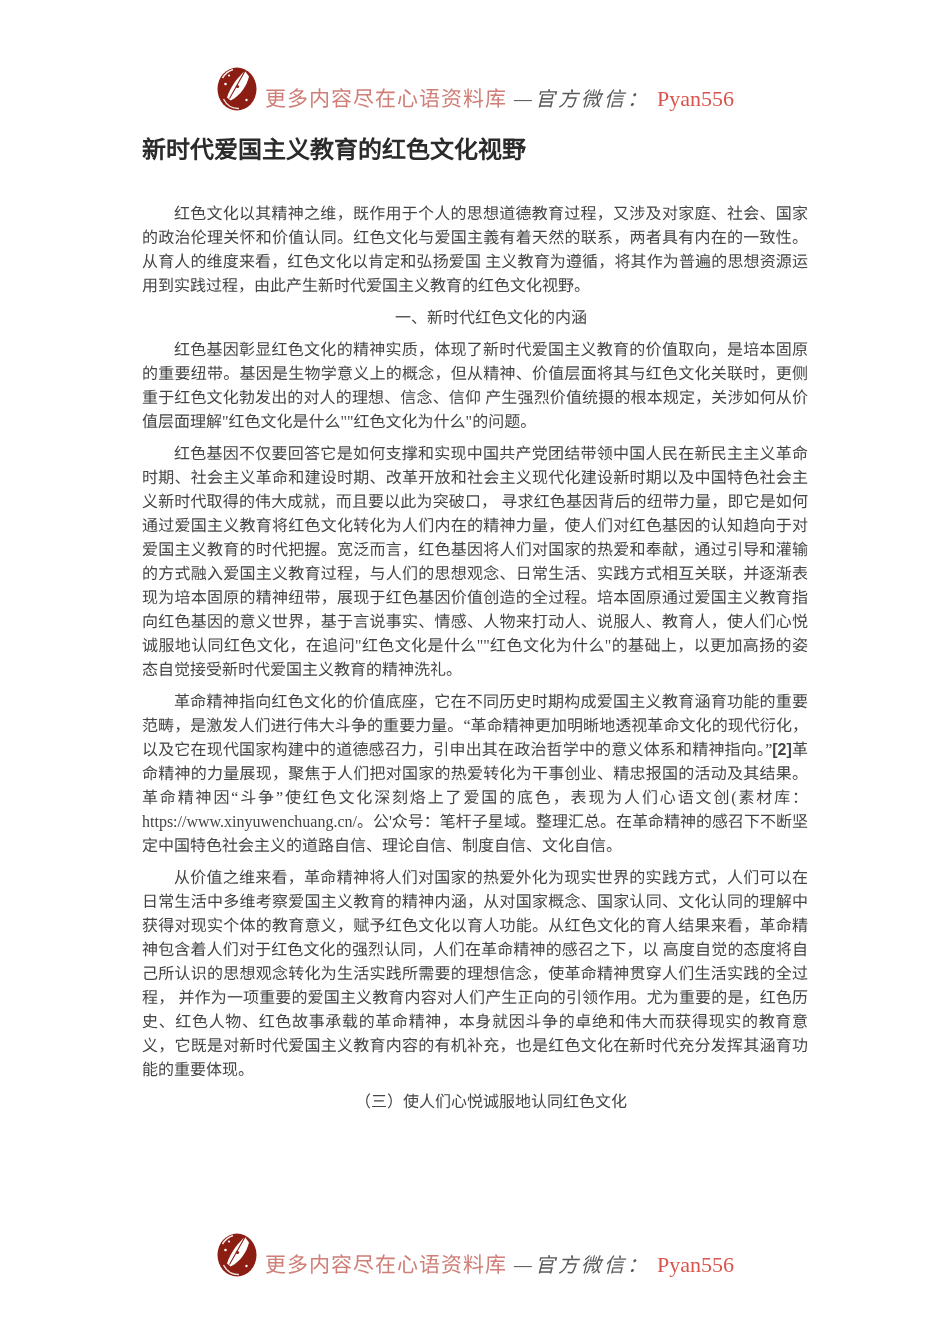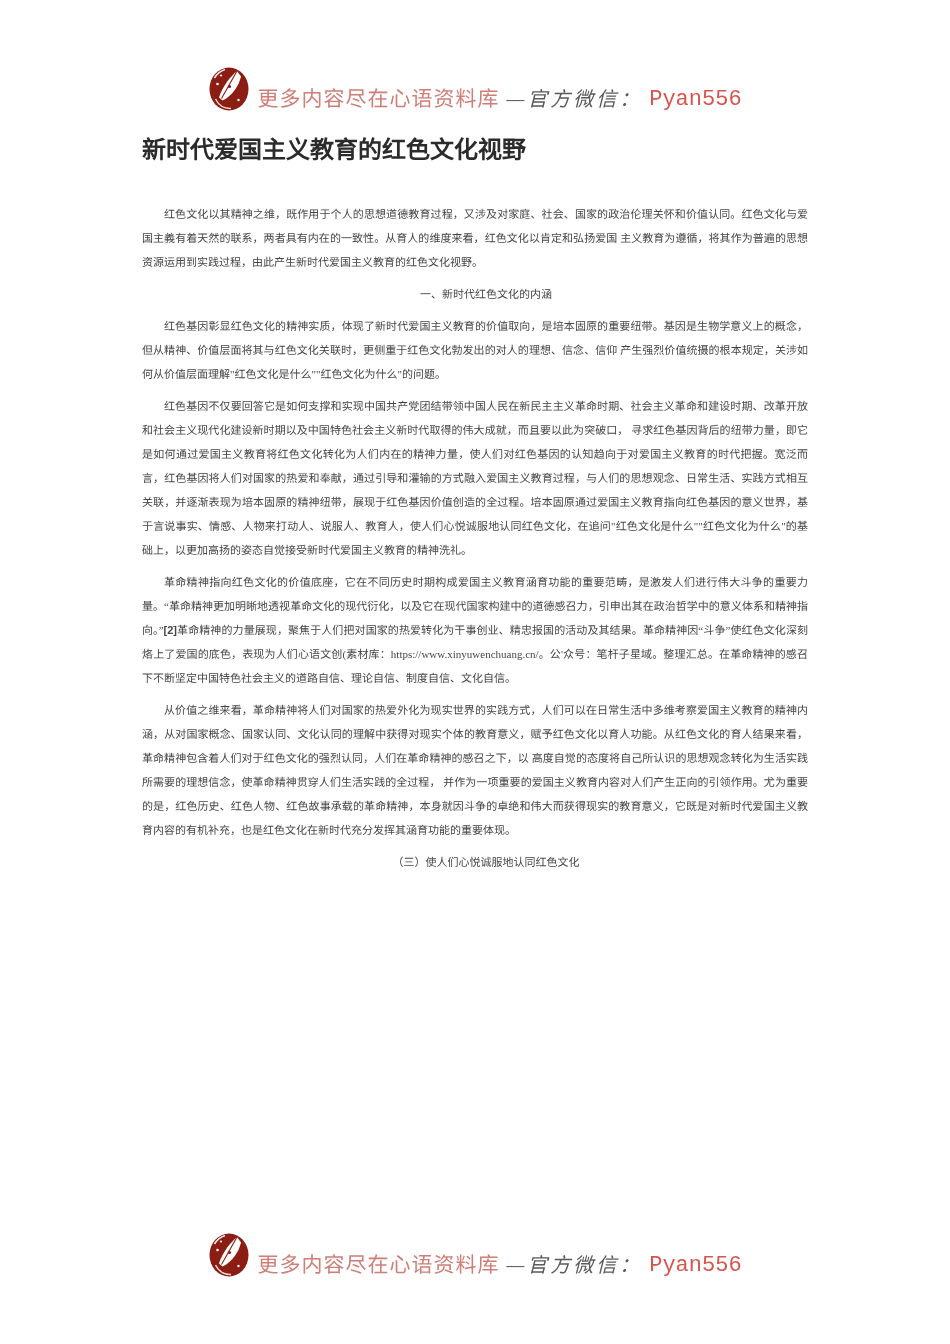--- a/index.html
+++ b/index.html
@@ -36,37 +36,37 @@
   }
   .wm-label {
     color: var(--wechat_label, #5a5a5a);
     font-size: 20px;
     font-style: italic;
     letter-spacing: 3px;
     white-space: nowrap;
   }
   .wm-account {
     color: var(--wechat_account, #d9544d);
-    font-family: Liberation Mono, monospace;
+    font-family: Liberation Serif, serif;
     font-size: 22px;
     white-space: nowrap;
   }
   
   .article-title {
     margin: 24px 142px 0 142px;
     font-family: "Liberation Sans", "DejaVu Sans", sans-serif;
     font-weight: 700;
     font-size: 24px;
     line-height: 28px;
     color: var(--title, #2b2b2b);
   }
   .article-body {
     margin: 38px 142px 0 142px;
     width: 666px;
-    font-size: 11px;
+    font-size: 16px;
     line-height: 24px;
     color: var(--body, #454545);
     text-align: justify;
   }
   .para, .heading {
     margin: 0 0 8px 0;
     text-indent: 2em;
   }
   .heading { text-align: center; }
   .ref {

